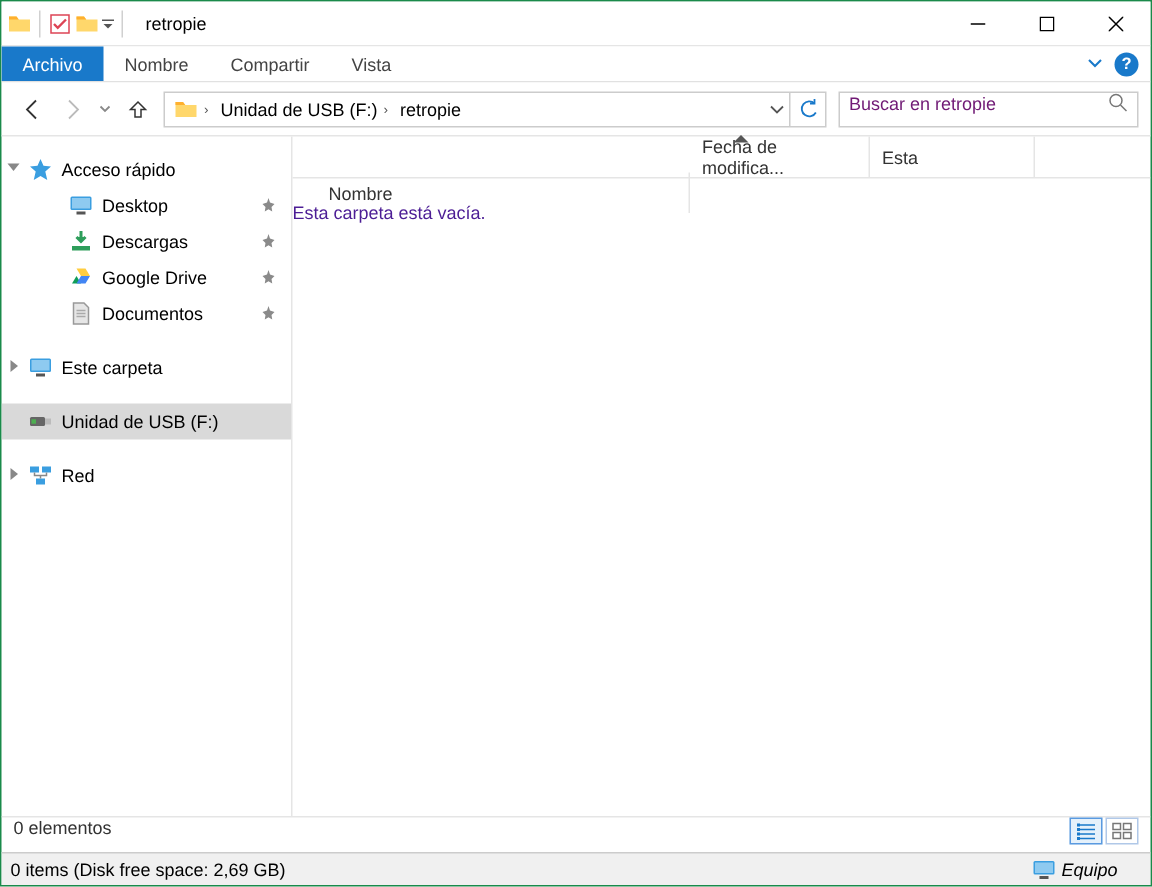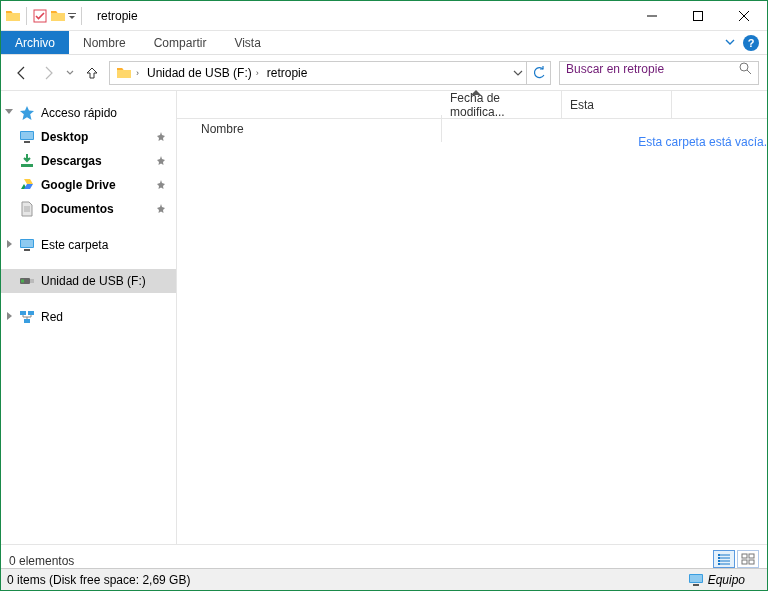--- a/index.html
+++ b/index.html
@@ -31,43 +31,43 @@
   .address-wrap { flex: 1; display: flex; align-items: center; border: 1px solid #ccc; height: 24px; background: #fff; }
   .address-bar { flex: 1; display: flex; align-items: center; padding: 0 2px; }
   .crumb { display: flex; align-items: center; padding: 0 4px; height: 22px; color: #000; }
   .crumb .sep { margin-left: 4px; color: #555; font-size: 9px; }
   .address-dd { width: 18px; height: 22px; display: flex; align-items: center; justify-content: center; color: #555; border-left: 1px solid transparent; }
   .refresh-btn { width: 24px; display: flex; align-items: center; justify-content: center; border-left: 1px solid #ccc; height: 22px; color: #1979ca; }
   .search-box { width: 200px; border: 1px solid #ccc; height: 24px; display: flex; align-items: flex-start; padding: 0 6px; color: #701a75; margin-left: 4px; }
   .search-box span { flex: 1; }
   
   .body-area { flex: 1; display: flex; min-height: 0; }
-  .nav-pane { width: 176px; border-right: 1px solid #e5e5e5; padding-top: 10px; overflow: hidden; }
+  .nav-pane { width: 194px; border-right: 1px solid #e5e5e5; padding-top: 10px; overflow: hidden; }
   .nav-group { margin-bottom: 12px; }
   .nav-item { height: 24px; display: flex; align-items: center; padding-left: 20px; gap: 6px; color: #000; position: relative; }
   .nav-item.header { padding-left: 18px; font-weight: normal; }
   .nav-item.header::before { content: ""; position: absolute; left: 4px; top: 8px; width: 0; height: 0; border-left: 4px solid transparent; border-right: 4px solid transparent; border-top: 5px solid #888; }
   .nav-item.collapsed::before { content: ""; position: absolute; left: 6px; top: 7px; width: 0; height: 0; border-top: 4px solid transparent; border-bottom: 4px solid transparent; border-left: 5px solid #888; }
-  .nav-item.sub { padding-left: 18px; font-weight: bold; }
+  .nav-item.sub { padding-left: 45px; }
   .nav-item.selected { background: #d9d9d9; }
   .nav-item .pin { margin-left: auto; margin-right: 10px; color: #8a8a8a; width:10px; height:10px; }
   .nav-icon { width: 16px; height: 16px; display: flex; align-items: center; justify-content: center; }
   
   .content-pane { flex: 1; display: flex; flex-direction: column; }
   .columns { height: 28px; display: flex; align-items: center; border-bottom: 1px solid #e5e5e5; padding-left: 16px; color: #333; }
   .col { border-right: 1px solid #e5e5e5; height: 100%; display: flex; align-items: center; padding: 0 8px; }
   .col.name { flex: 0 0 249px; margin-top: 48px; }
   .col.date { flex: 0 0 120px; }
   .col.type { flex: 0 0 110px; }
   .col.size { flex: 0 0 70px; border-right: none; }
   .sort-caret { margin: 0 auto; position: absolute; left: 294px; top: -1px; width: 0; height: 0; border-left: 5px solid transparent; border-right: 5px solid transparent; border-bottom: 5px solid #555; }
   .columns { position: relative; }
-  .empty-text { text-align: right; color: #3b82f6; padding-top: 16px; }
-  
-  .bottom-status { height: 24px; border-top: 1px solid #e5e5e5; display: flex; align-items: flex-end; padding: 0 8px; color: #333; }
+  .empty-text { text-align: left; color: #4c1d95; padding-top: 16px; }
+  
+  .bottom-status { height: 24px; border-top: 1px solid #e5e5e5; display: flex; align-items: flex-start; padding: 0 8px; color: #333; }
   .bottom-status .views { margin-left: auto; display: flex; gap: 2px; }
   .view-btn { width: 22px; height: 18px; border: 1px solid #b0c8e8; display: flex; align-items: center; justify-content: center; padding:1px; }
   .view-btn.active { border-color: #5a9ae0; background: #e5f1fb; }
   
   .statusbar2 { height: 22px; border-top: 1px solid #ccc; display: flex; align-items: center; padding: 0 6px; background: #f0f0f0; color: #000; }
   .statusbar2 .right { margin-left: auto; display: flex; align-items: center; gap: 4px; padding-right: 16px; font-style: italic; }
   
   
 </style>
 </head>

